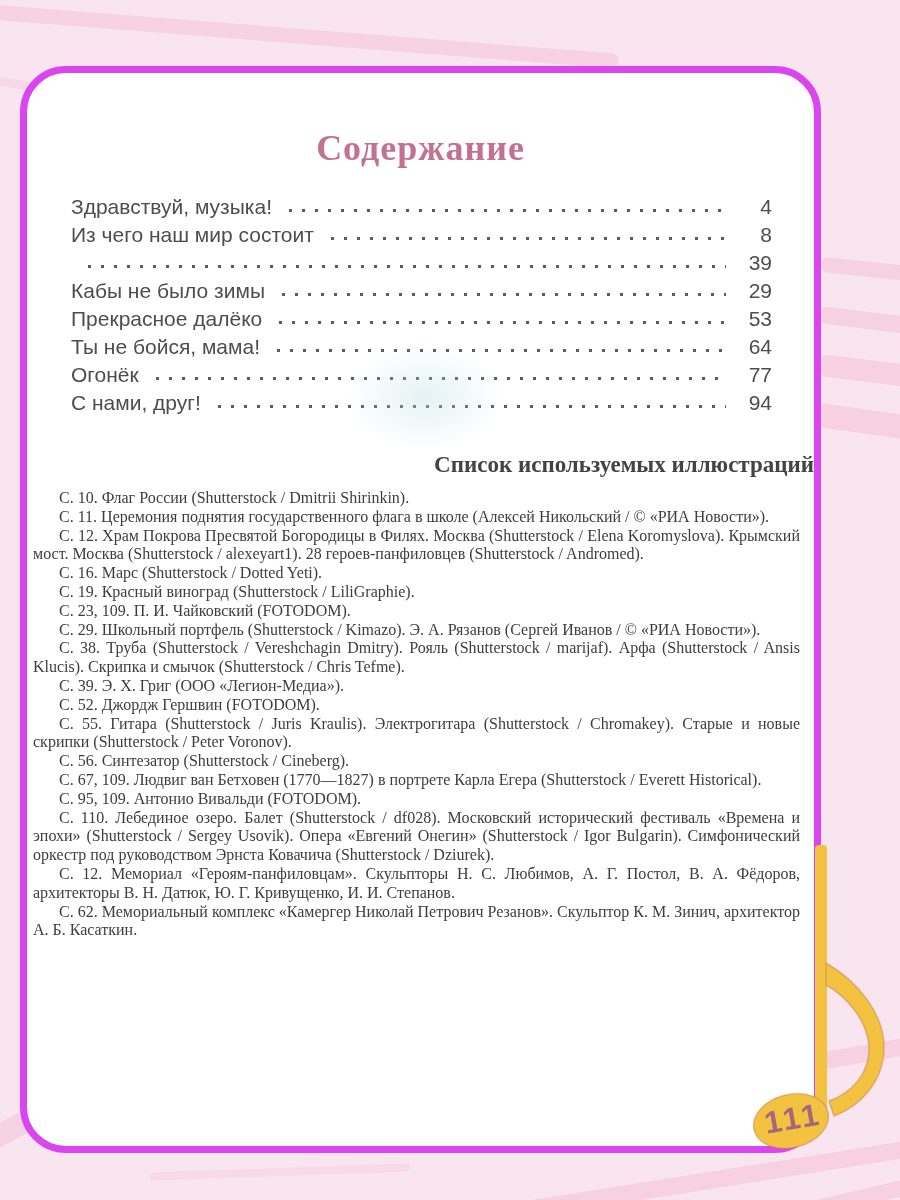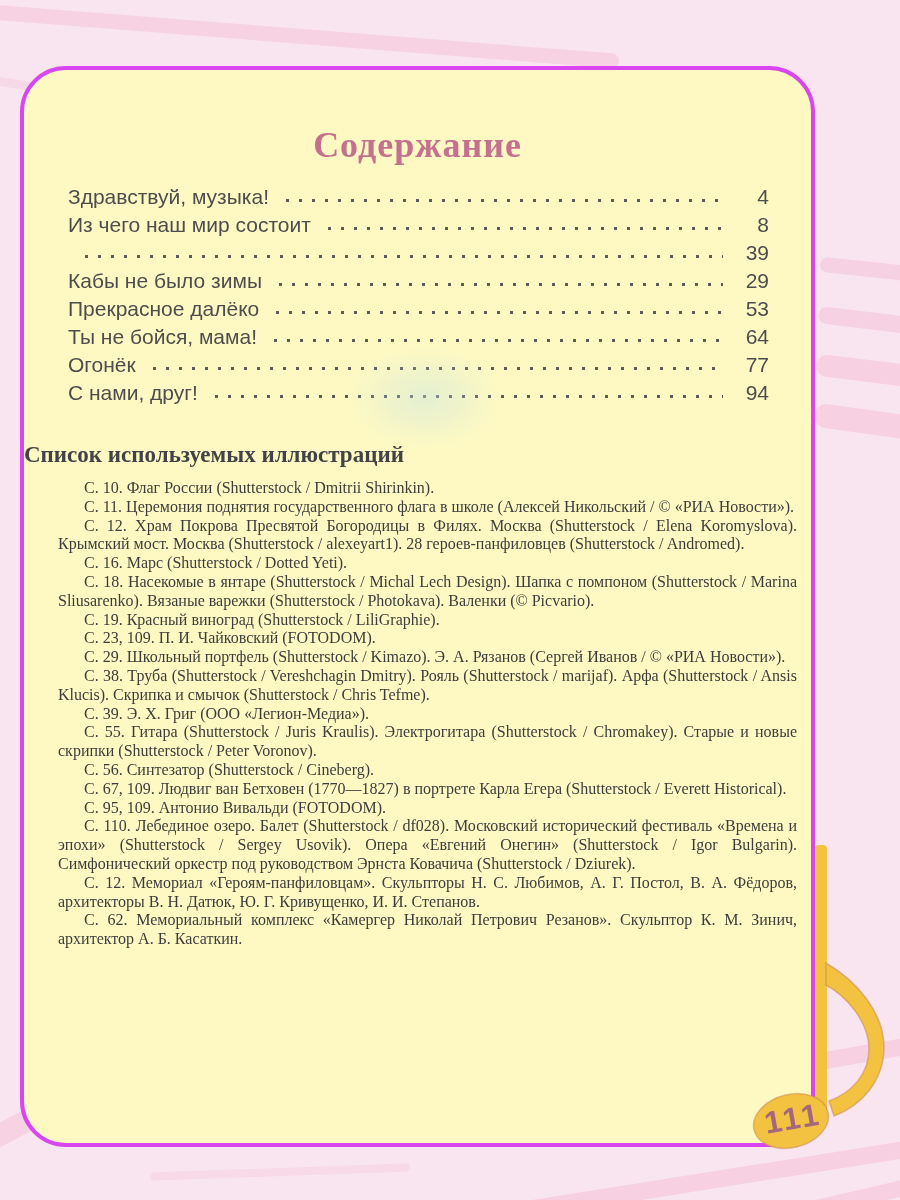--- a/index.html
+++ b/index.html
@@ -20,48 +20,48 @@
   .stripe.s-r4     { left:814px; top:410px; width:110px; height:24px; transform:rotate(8deg);  opacity:.9; }
   .stripe.s-r5     { left:800px; top:1045px; width:130px; height:17px; transform:rotate(-10deg); opacity:.9; }
   .stripe.s-botA   { left:420px; top:1172px; width:580px; height:17px; transform:rotate(-9deg); opacity:.9; }
   .stripe.s-botB   { left:760px; top:1190px; width:200px; height:16px; transform:rotate(-13deg); opacity:.9; }
   .stripe.s-botC   { left:-55px; top:1108px; width:170px; height:22px; transform:rotate(-28deg); opacity:.8; }
   .stripe.s-botD   { left:150px; top:1168px; width:260px; height:8px; transform:rotate(-2deg); opacity:.5; }
 
   
   .card {
     position:absolute; left:20px; top:66px; width:787px; height:1073px;
-    background:#fef9c3; border:4px solid #d946ef; border-radius:46px;
+    background:#ffffff; border:7px solid #d946ef; border-radius:46px;
     z-index:2;
   }
   .title {
     margin:54px 0 0 0; text-align:center;
     font-family:"Liberation Serif", serif; font-weight:bold;
     font-size:36px; letter-spacing:1px; color:#c4718f;
   }
-  .toc { margin:16px 42px 0 44px; }
+  .toc { margin:23px 42px 0 44px; }
   .toc-row {
     display:flex; align-items:flex-end; height:28px;
     font-size:21px; color:#4d4d4d;
   }
   .toc-label { white-space:nowrap; padding-bottom:1px; }
   .toc-dots {
     flex:1; height:5px; margin:0 10px 7px 12px;
     background-image:radial-gradient(circle, #5c5c5c 1.5px, rgba(0,0,0,0) 1.9px);
     background-size:13px 5px; background-repeat:repeat-x; background-position:0 50%;
   }
   .toc-page { width:36px; text-align:right; padding-bottom:1px; }
 
   .illus-heading {
-    margin:36px 0 0 0; text-align:left;
+    margin:36px 0 0 0; text-align:right;
     font-family:"Liberation Serif", serif; font-weight:bold;
     font-size:23px; color:#434347;
   }
   .illus {
-    margin:11px 14px 0 34px;
+    margin:11px 14px 0 6px;
     font-family:"Liberation Serif", serif;
     font-size:16px; line-height:18.8px; color:#3d3d3d;
     text-align:justify;
   }
   .illus p { margin:0; text-indent:26px; }
 
   
   .ghost {
     position:absolute; left:345px; top:345px; width:160px; height:105px;
     background:radial-gradient(ellipse at center, rgba(188,224,229,.4), rgba(188,224,229,0) 70%);
@@ -138,26 +138,26 @@
       </div>
     </div>
 
     <h2 class="illus-heading">Список используемых иллюстраций</h2>
 
     <div class="illus">
       <p>С. 10. Флаг России (Shutterstock / Dmitrii Shirinkin).</p>
       <p>С. 11. Церемония поднятия государственного флага в школе (Алексей Никольский / © «РИА Новости»).</p>
       <p>С. 12. Храм Покрова Пресвятой Богородицы в Филях. Москва (Shutterstock / Elena Koromyslova). Крымский мост. Москва (Shutterstock / alexeyart1). 28 героев-панфиловцев (Shutterstock / Andromed).</p>
       <p>С. 16. Марс (Shutterstock / Dotted Yeti).</p>
-      <p>С. 18. Насекомые в янтаре (Shutterstock / Michal Lech Design). Шапка с помпоном (Shutterstock / Marina Sliusarenko). Вязаные варежки (Shutterstock / Photokava). Валенки (© Picvario).</p>
       <p>С. 19. Красный виноград (Shutterstock / LiliGraphie).</p>
       <p>С. 23, 109. П. И. Чайковский (FOTODOM).</p>
       <p>С. 29. Школьный портфель (Shutterstock / Kimazo). Э. А. Рязанов (Сергей Иванов / © «РИА Новости»).</p>
       <p>С. 38. Труба (Shutterstock / Vereshchagin Dmitry). Рояль (Shutterstock / marijaf). Арфа (Shutterstock / Ansis Klucis). Скрипка и смычок (Shutterstock / Chris Tefme).</p>
       <p>С. 39. Э. Х. Григ (ООО «Легион-Медиа»).</p>
+      <p>С. 52. Джордж Гершвин (FOTODOM).</p>
       <p>С. 55. Гитара (Shutterstock / Juris Kraulis). Электрогитара (Shutterstock / Chromakey). Старые и новые скрипки (Shutterstock / Peter Voronov).</p>
       <p>С. 56. Синтезатор (Shutterstock / Cineberg).</p>
       <p>С. 67, 109. Людвиг ван Бетховен (1770—1827) в портрете Карла Егера (Shutterstock / Everett Historical).</p>
       <p>С. 95, 109. Антонио Вивальди (FOTODOM).</p>
       <p>С. 110. Лебединое озеро. Балет (Shutterstock / df028). Московский исторический фестиваль «Времена и эпохи» (Shutterstock / Sergey Usovik). Опера «Евгений Онегин» (Shutterstock / Igor Bulgarin). Симфонический оркестр под руководством Эрнста Ковачича (Shutterstock / Dziurek).</p>
       <p>С. 12. Мемориал «Героям-панфиловцам». Скульпторы Н. С. Любимов, А. Г. Постол, В. А. Фёдоров, архитекторы В. Н. Датюк, Ю. Г. Кривущенко, И. И. Степанов.</p>
       <p>С. 62. Мемориальный комплекс «Камергер Николай Петрович Резанов». Скульптор К. М. Зинич, архитектор А. Б. Касаткин.</p>
     </div>
   </div>
 

